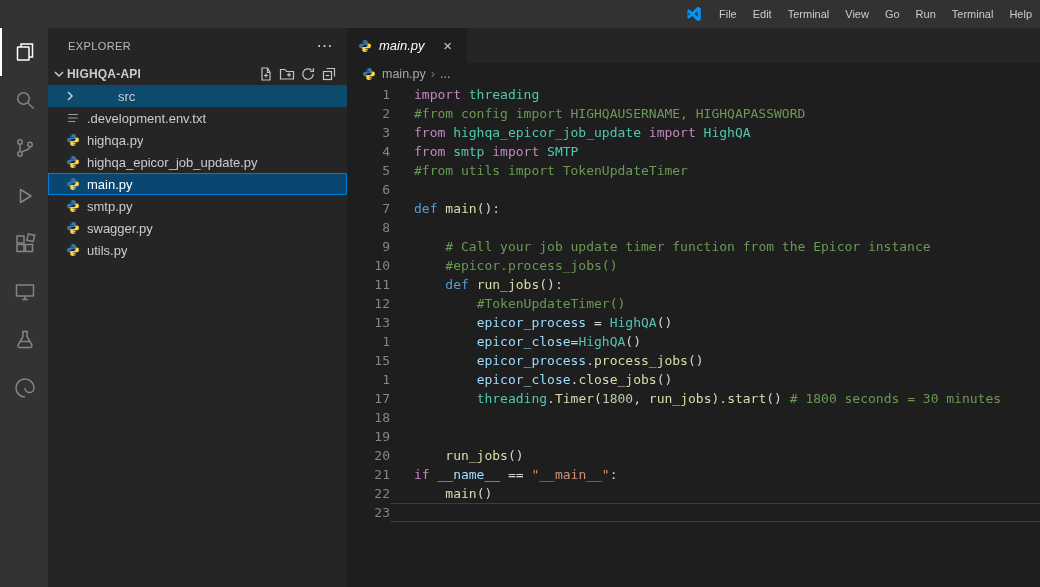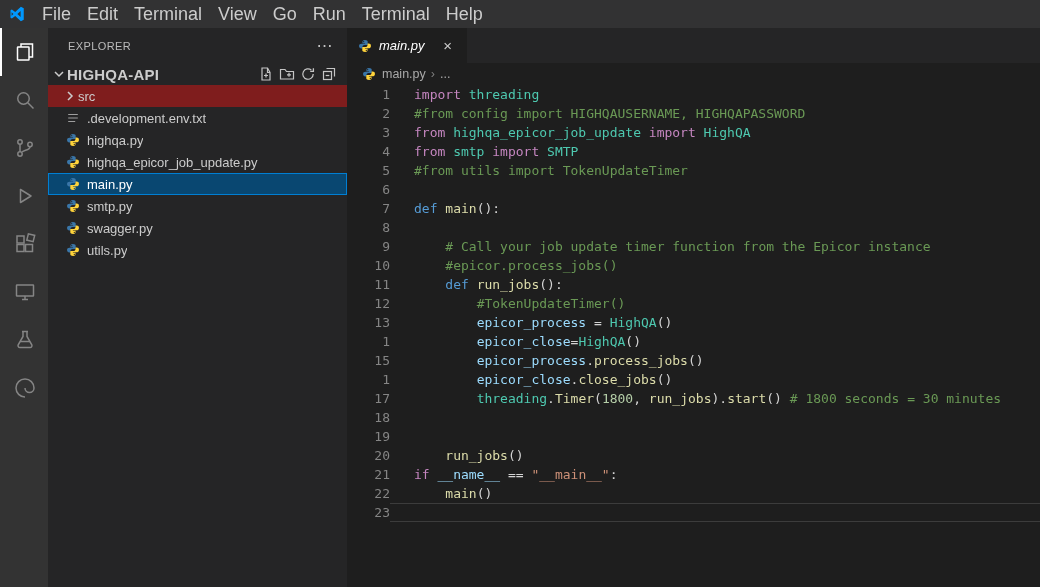--- a/index.html
+++ b/index.html
@@ -1,48 +1,48 @@
 <!DOCTYPE html>
 <html style="--titlebar-bg: #323233; --activitybar-bg: #333333; --sidebar-bg: #252526; --editor-bg: #1e1e1e; --tabbar-bg: #252526; --tab-active-bg: #1e1e1e; --selection-bg: #094771; --selection-border: #007fd4; --tok-kw: #c586c0; --tok-def: #569cd6; --tok-fn: #dcdcaa; --tok-cls: #4ec9b0; --tok-com: #6a9955; --tok-str: #ce9178; --tok-num: #b5cea8; --tok-var: #9cdcfe; --tok-pl: #d4d4d4;"><head>
 <meta charset="utf-8">
 <style>
   * { margin:0; padding:0; box-sizing:border-box; }
   html,body { width:1040px; height:587px; }
   body { font-family:"Liberation Sans",sans-serif; background:#1e1e1e; overflow:hidden; -webkit-font-smoothing:antialiased; }
   .app { width:1040px; height:587px; display:flex; flex-direction:column; }
 
   
-  .titlebar { height:28px; flex:0 0 auto; background:var(--titlebar-bg,#323233); display:flex; align-items:center; color:#cccccc; font-size:18px; }
+  .titlebar { height:28px; flex:0 0 auto; background:var(--titlebar-bg,#323233); display:flex; align-items:center; color:#cccccc; font-size:11px;justify-content:flex-end; }
   .logo { width:34px; display:flex; align-items:center; justify-content:center; }
   .menubar { display:flex; align-items:center; height:100%; }
   .menu-item { padding:0 8px; height:100%; display:flex; align-items:center; cursor:default; }
 
   .main { flex:1; display:flex; min-height:0; }
 
   
   .activitybar { width:48px; flex:0 0 auto; background:var(--activitybar-bg,#333333); display:flex; flex-direction:column; }
   .ab-item { height:48px; display:flex; align-items:center; justify-content:center; color:#858585; border-left:2px solid transparent; cursor:pointer; }
   .ab-item svg { width:24px; height:24px; }
   .ab-item.active { color:#ffffff; border-left-color:#ffffff; }
 
   
   .sidebar { width:299px; flex:0 0 auto; background:var(--sidebar-bg,#252526); color:#cccccc; font-size:13px; display:flex; flex-direction:column; overflow:hidden; }
   .sb-header { height:35px; flex:0 0 auto; display:flex; align-items:center; padding:0 14px 0 20px; font-size:11px; color:#bbbbbb; letter-spacing:.4px; }
   .sb-title { flex:1; }
   .more { color:#c5c5c5; font-size:16px; cursor:pointer; line-height:1; }
-  .section-header { height:22px; flex:0 0 auto; display:flex; align-items:center; padding-left:3px; font-weight:700; font-size:15px; color:#cccccc; cursor:pointer; }
+  .section-header { height:22px; flex:0 0 auto; display:flex; align-items:center; padding-left:3px; font-weight:700; font-size:12px; color:#cccccc; cursor:pointer; }
   .section-label { flex:1; letter-spacing:.2px; }
   .section-actions { display:flex; align-items:center; gap:5px; padding-right:10px; }
   .section-actions .icon { display:flex; cursor:pointer; color:#c5c5c5; }
   .section-actions .icon svg { width:16px; height:16px; }
   .chev { width:16px; display:flex; justify-content:center; color:#cccccc; flex:0 0 auto; }
   .chev svg { width:16px; height:16px; }
   .tree { flex:1; }
   .tree-row { height:22px; display:flex; align-items:center; padding-left:14px; cursor:pointer; white-space:nowrap; }
-  .tree-row.hovered { background:#7f1d1d; }
+  .tree-row.hovered { background:#0c4a6e;gap:40px; }
   .tree-row.selected { background:var(--selection-bg,#094771); outline:1px solid var(--selection-border,#007fd4); outline-offset:-1px; color:#ffffff; }
   .fico { width:16px; display:flex; justify-content:center; margin:0 6px 0 3px; flex:0 0 auto; }
   .tree-label { overflow:hidden; text-overflow:ellipsis; }
 
   
   .editor { flex:1; min-width:0; display:flex; flex-direction:column; background:var(--editor-bg,#1e1e1e); }
   .tabbar { height:35px; flex:0 0 auto; background:var(--tabbar-bg,#252526); display:flex; }
   .tab { height:35px; padding:0 10px; display:flex; align-items:center; gap:6px; background:var(--tab-active-bg,#1e1e1e); color:#ffffff; font-size:13px; cursor:pointer; }
   .tab .fico { margin:0; }
   .tab-label { font-style:italic; }

